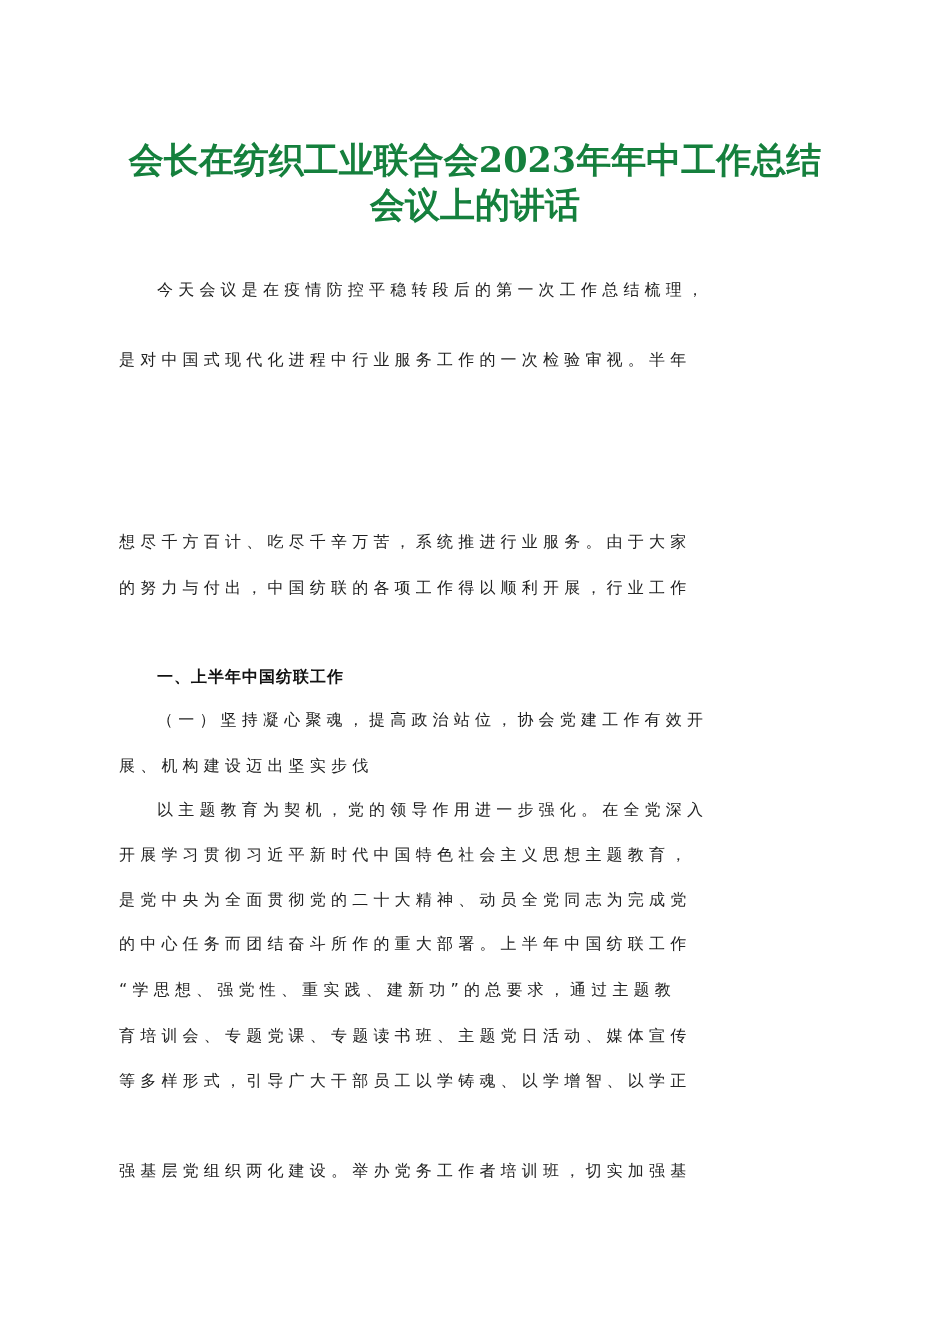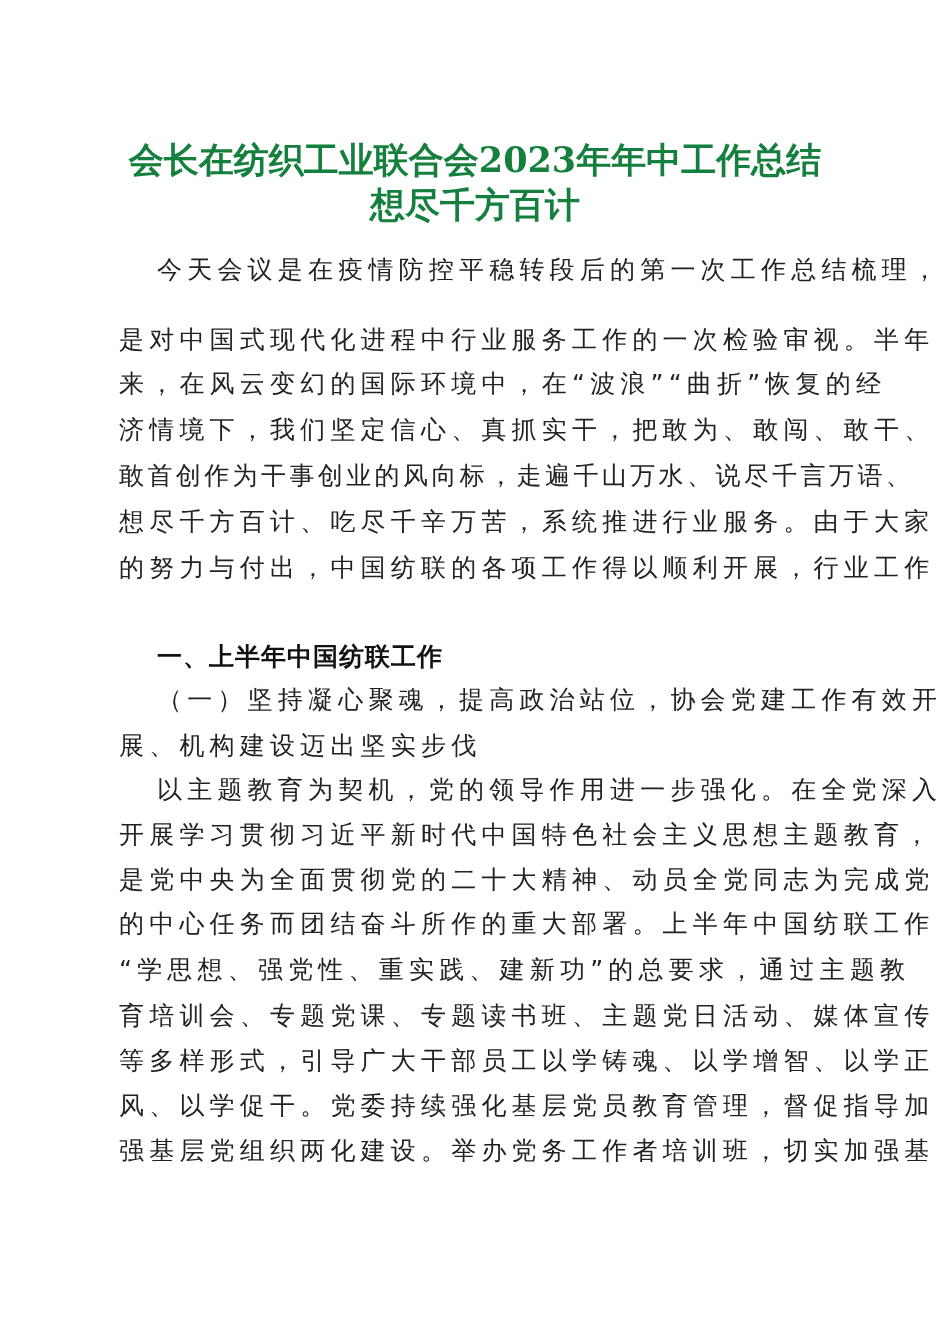--- a/index.html
+++ b/index.html
@@ -7,48 +7,44 @@
   .page { position: absolute; left: 0; top: 0; width: 950px; height: 1344px; background: #fff; }
   .title {
     position: absolute; left: 0; width: 950px; text-align: center;
     font-family: "DejaVu Serif", serif; font-weight: bold; font-size: 35px;
     line-height: 40px; letter-spacing: 0px; color: #15803d;
   }
   .t1 { top: 140px; }
   .t2 { top: 185px; }
   .line {
     position: absolute; left: 119px; white-space: nowrap;
-    font-family: "DejaVu Sans", sans-serif; font-size: 25px; line-height: 30px;
-    letter-spacing: 5.2px; color: #222;
+    font-family: "DejaVu Sans", sans-serif; font-size: 16px; line-height: 30px;
+    letter-spacing: 5.2px; color: #222; margin-top: 20px;
   }
   .indent { left: 157px; }
   .h1 { font-weight: bold; letter-spacing: 1px; color: #111; }
 </style>
 </head>
 <body>
 
 <div class="page">
   <div class="title t1">会长在纺织工业联合会2023年年中工作总结</div>
-  <div class="title t2">想尽千方百计</div>
+  <div class="title t2">会议上的讲话</div>
 
   <div class="line indent" style="top:255px">今天会议是在疫情防控平稳转段后的第一次工作总结梳理，</div>
   <div class="line" style="top:325px">是对中国式现代化进程中行业服务工作的一次检验审视。半年</div>
-  <div class="line" style="top:369px">来，在风云变幻的国际环境中，在“波浪”“曲折”恢复的经</div>
-  <div class="line" style="top:415px">济情境下，我们坚定信心、真抓实干，把敢为、敢闯、敢干、</div>
-  <div class="line" style="top:461px; letter-spacing:3.4px">敢首创作为干事创业的风向标，走遍千山万水、说尽千言万语、</div>
   <div class="line" style="top:507px">想尽千方百计、吃尽千辛万苦，系统推进行业服务。由于大家</div>
   <div class="line" style="top:553px">的努力与付出，中国纺联的各项工作得以顺利开展，行业工作</div>
 
   <div class="line indent h1" style="top:642px">一、上半年中国纺联工作</div>
 
   <div class="line indent" style="top:685px">（一）坚持凝心聚魂，提高政治站位，协会党建工作有效开</div>
   <div class="line" style="top:731px">展、机构建设迈出坚实步伐</div>
 
   <div class="line indent" style="top:775px">以主题教育为契机，党的领导作用进一步强化。在全党深入</div>
   <div class="line" style="top:820px">开展学习贯彻习近平新时代中国特色社会主义思想主题教育，</div>
   <div class="line" style="top:865px">是党中央为全面贯彻党的二十大精神、动员全党同志为完成党</div>
   <div class="line" style="top:909px">的中心任务而团结奋斗所作的重大部署。上半年中国纺联工作</div>
   <div class="line" style="top:955px">“学思想、强党性、重实践、建新功”的总要求，通过主题教</div>
   <div class="line" style="top:1001px">育培训会、专题党课、专题读书班、主题党日活动、媒体宣传</div>
   <div class="line" style="top:1046px">等多样形式，引导广大干部员工以学铸魂、以学增智、以学正</div>
-  <div class="line" style="top:1091px">风、以学促干。党委持续强化基层党员教育管理，督促指导加</div>
   <div class="line" style="top:1136px">强基层党组织两化建设。举办党务工作者培训班，切实加强基</div>
 </div>
 
 </body></html>

